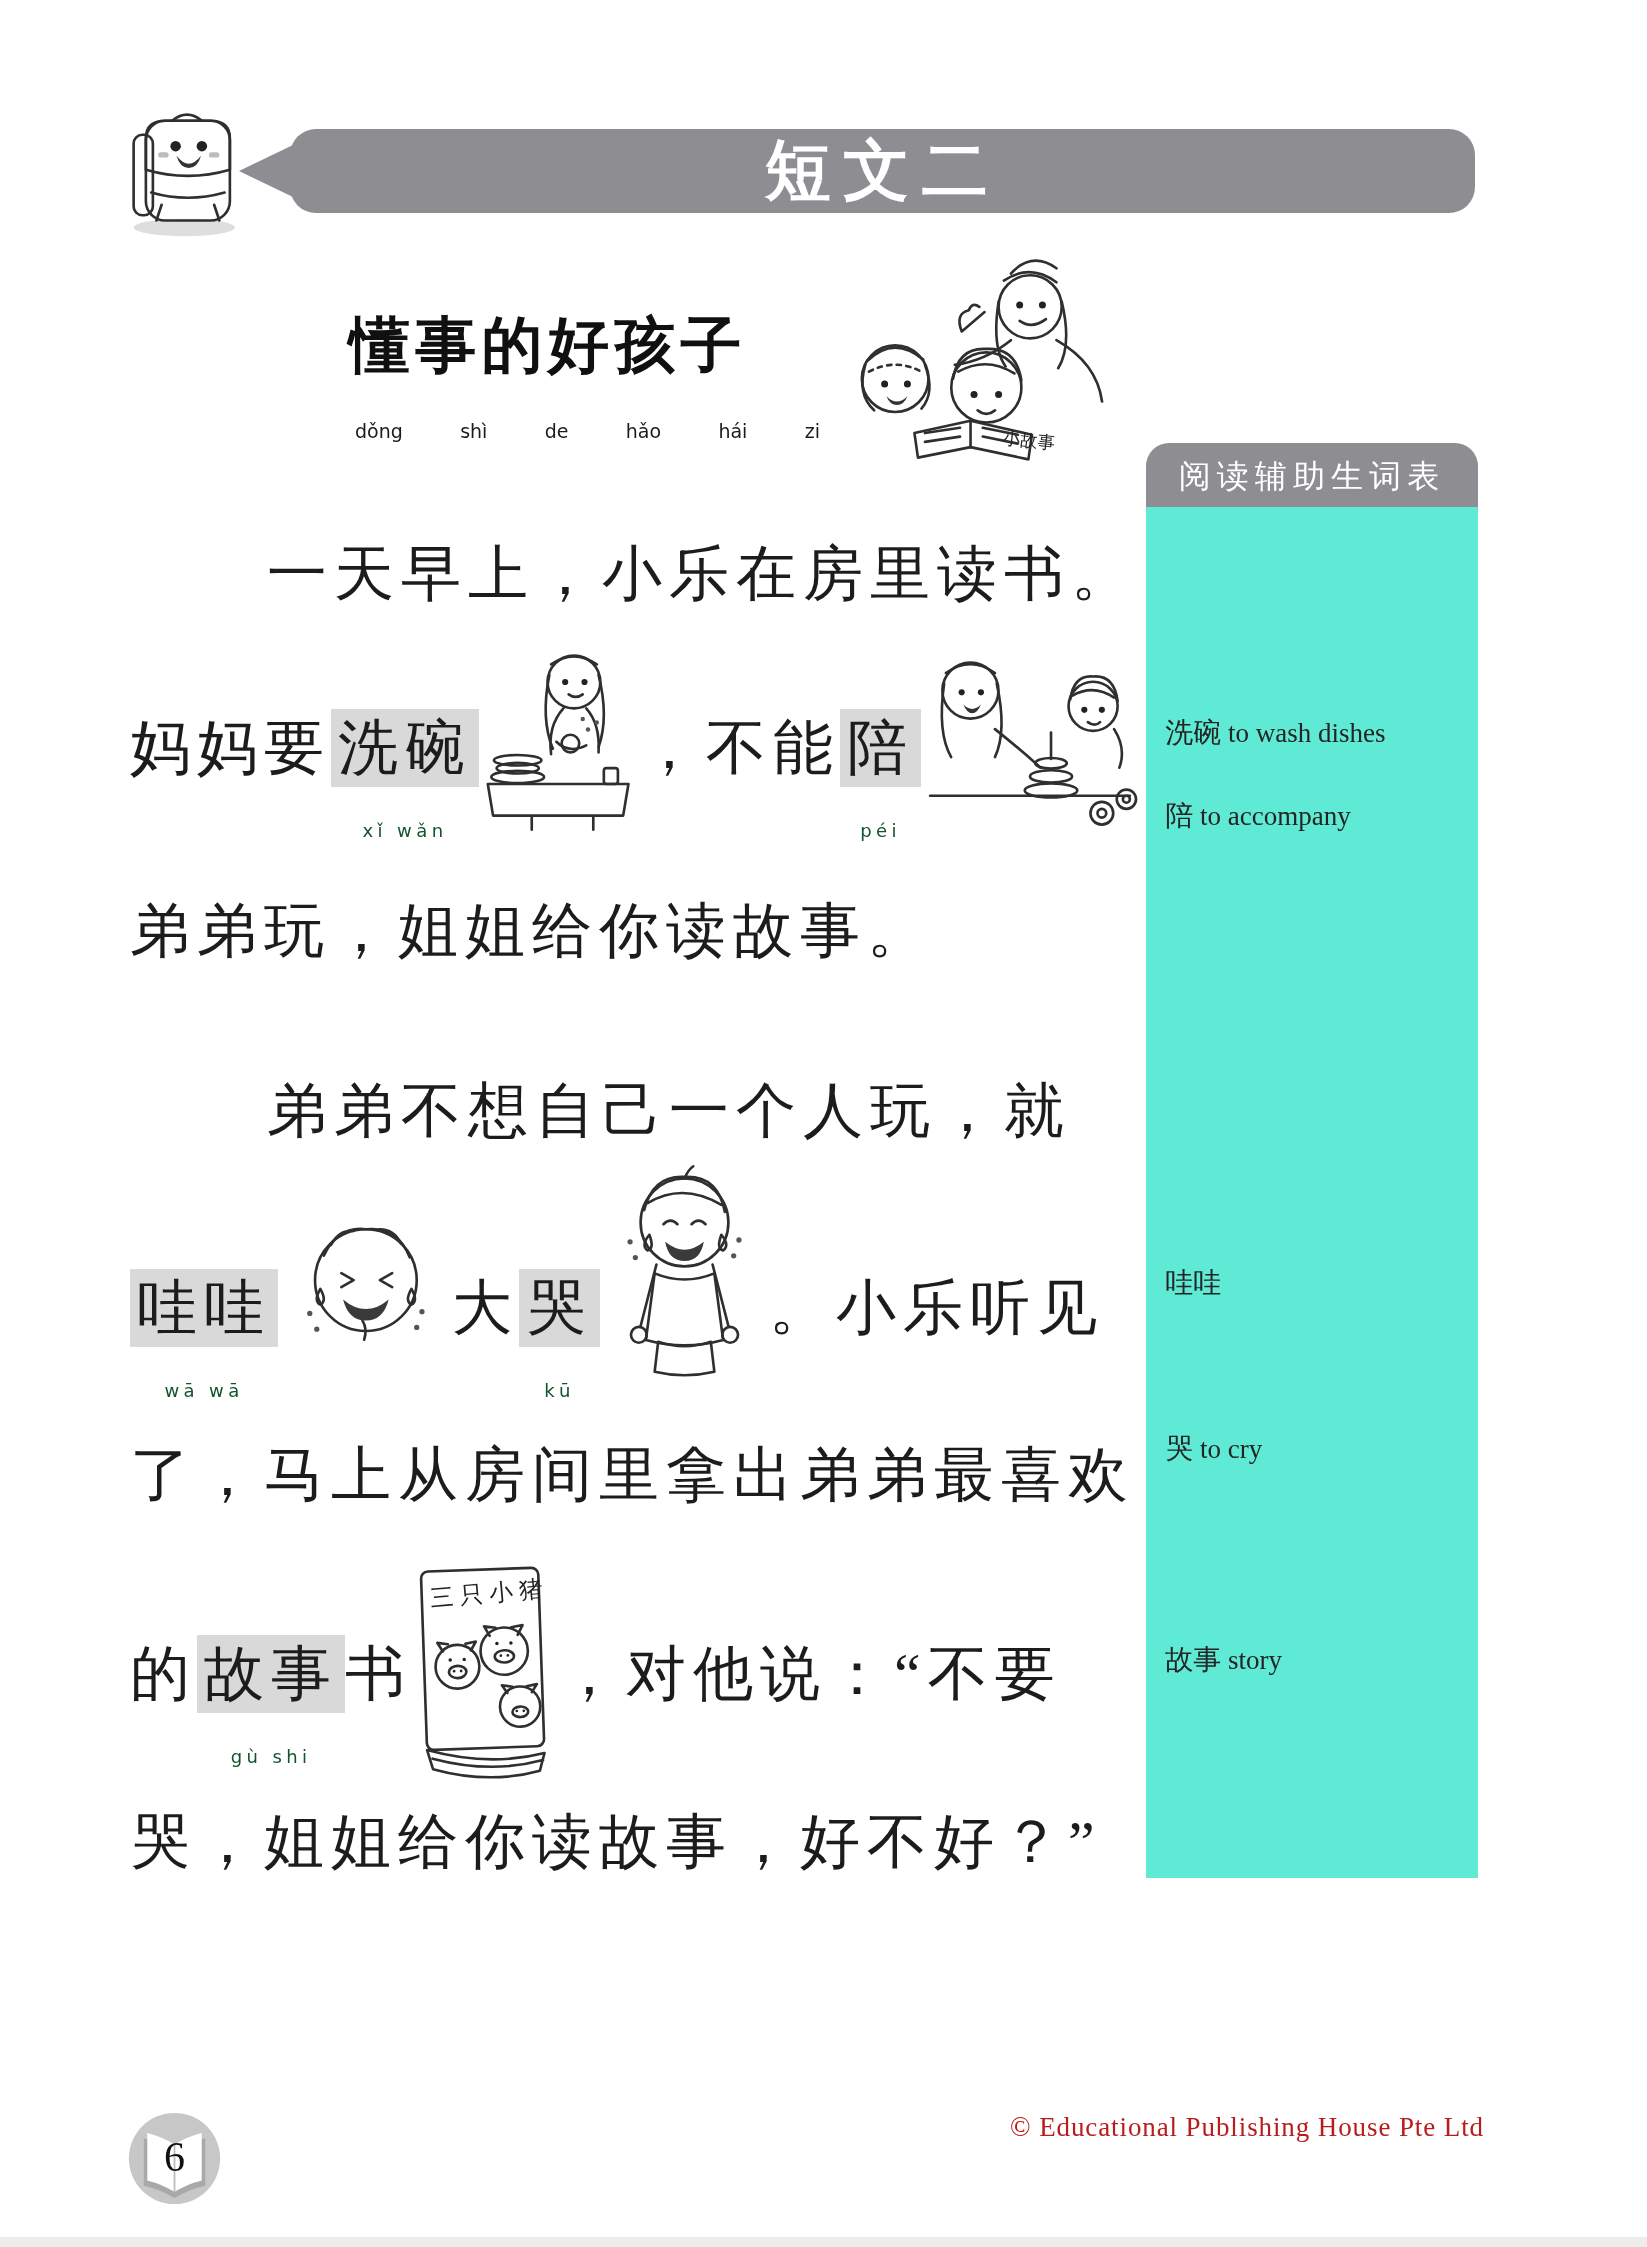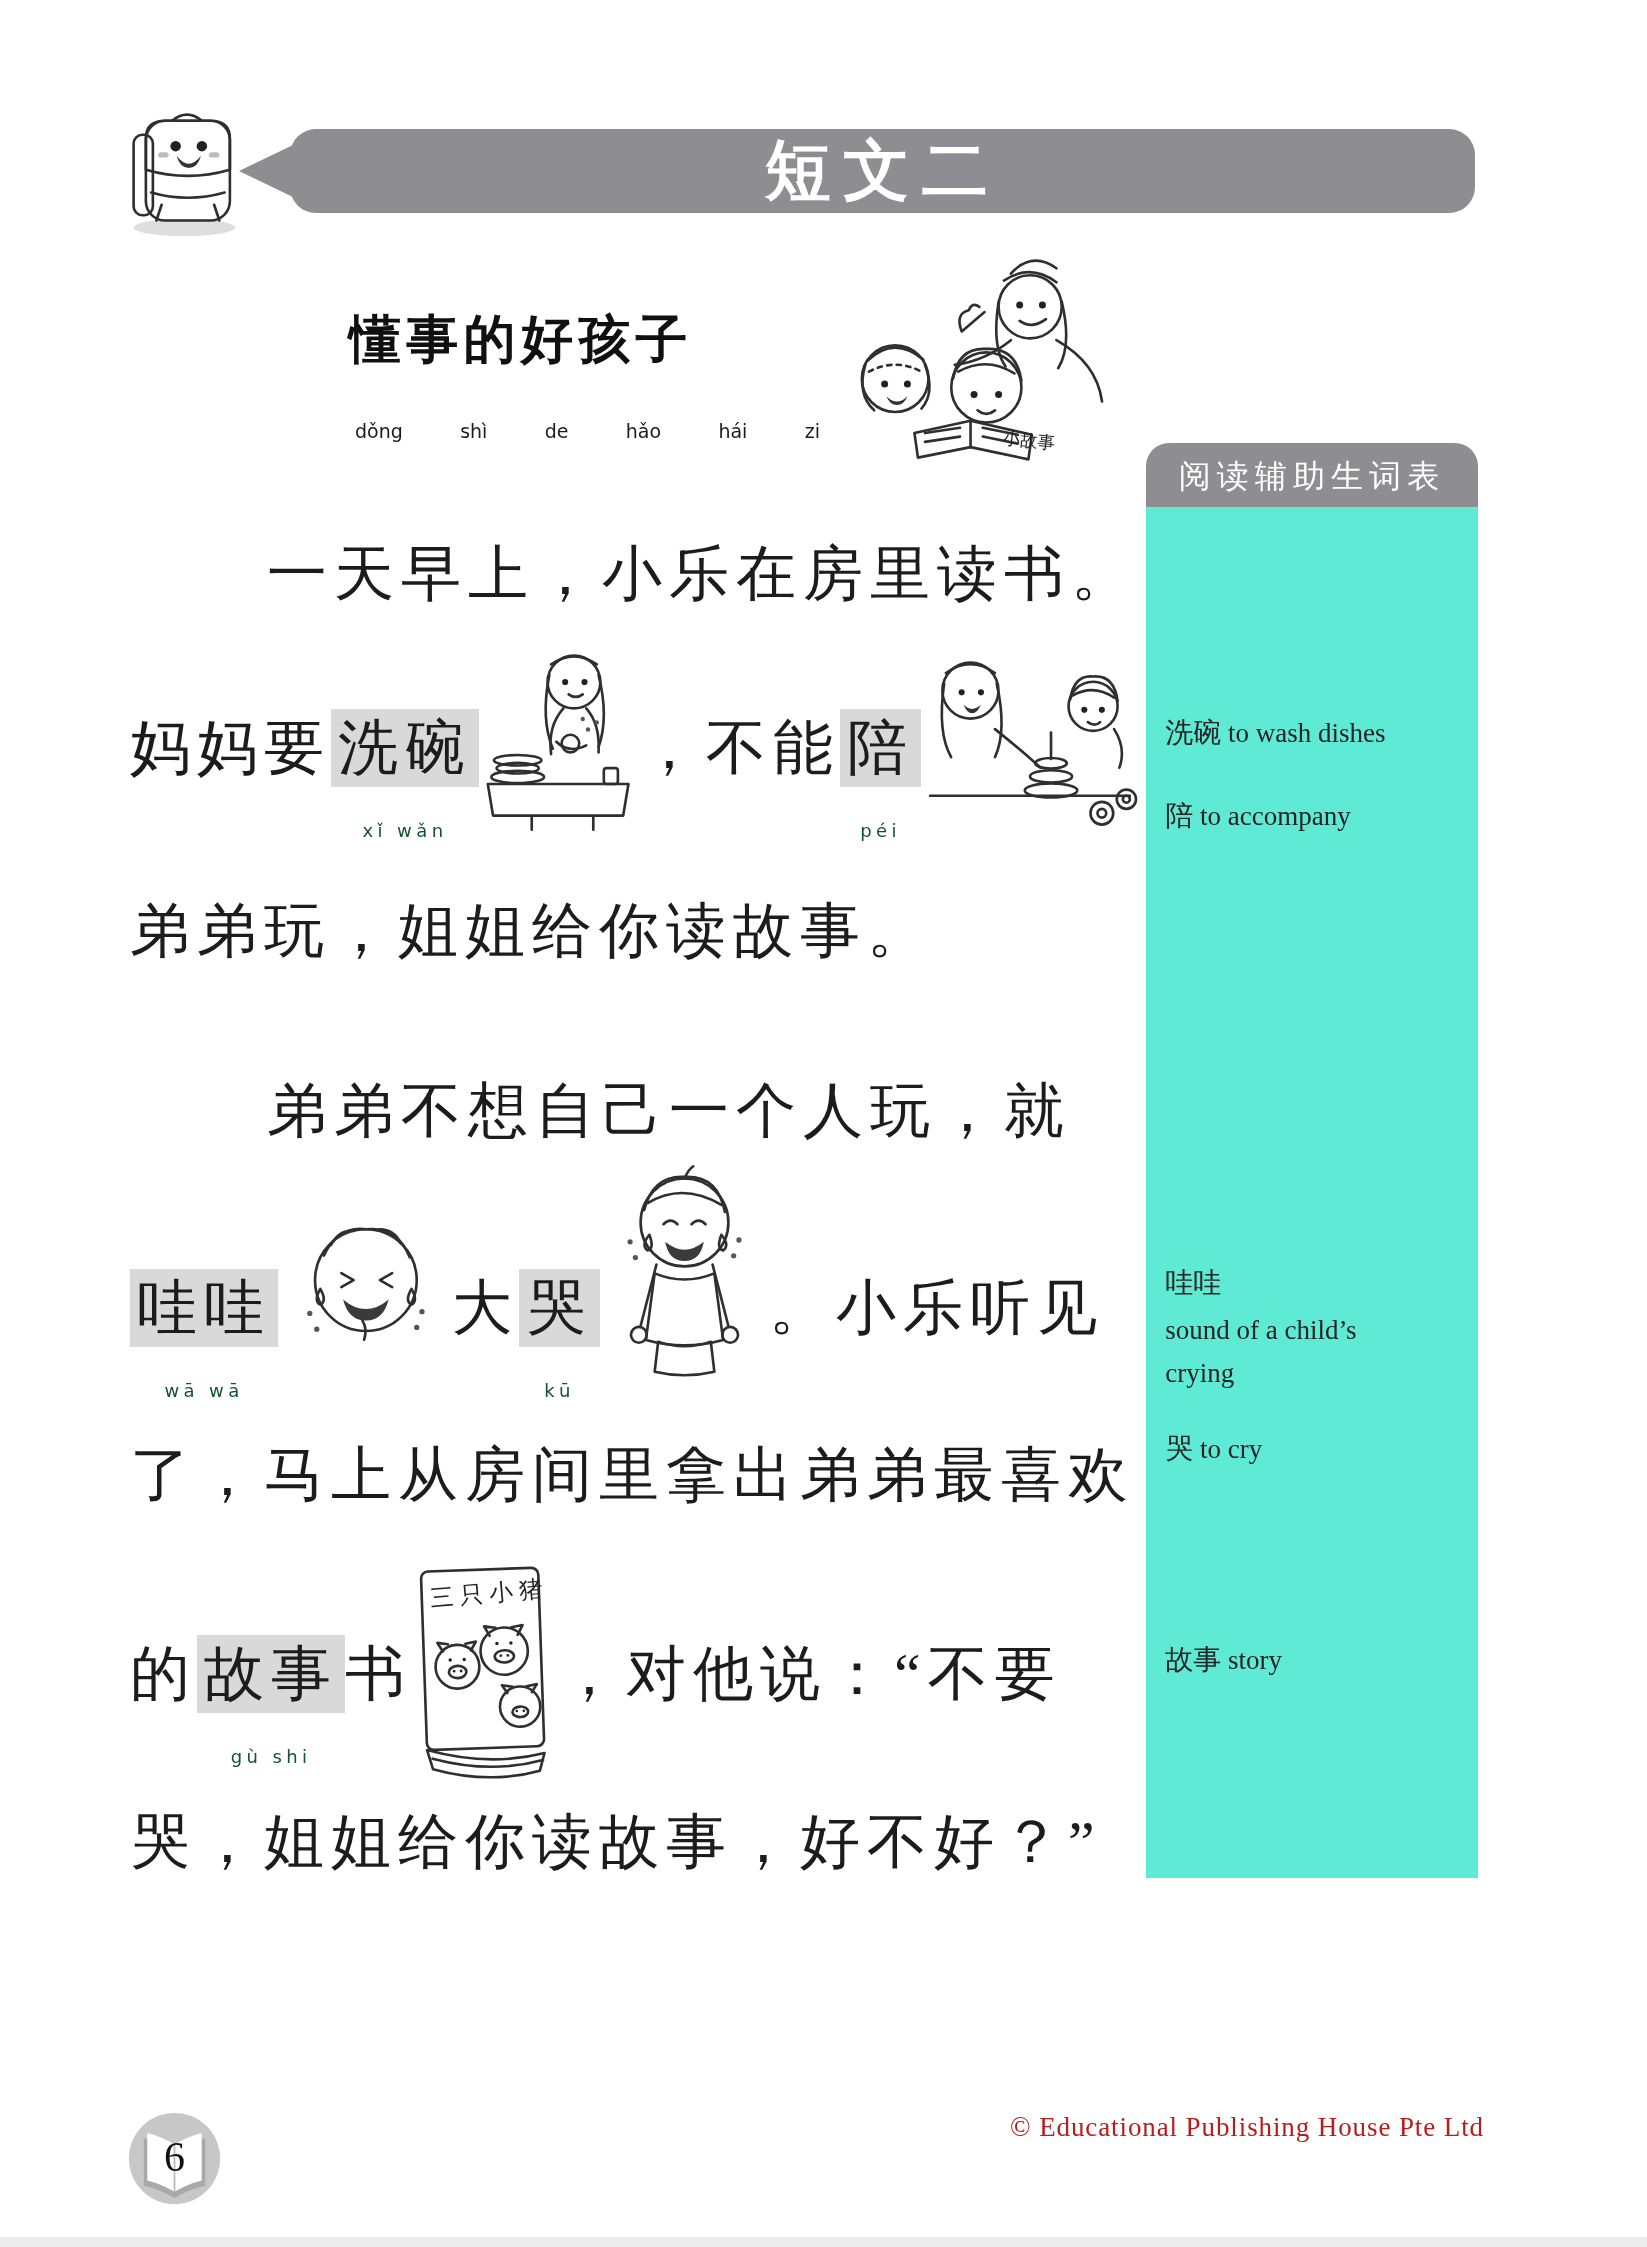--- a/index.html
+++ b/index.html
@@ -13,21 +13,21 @@
           background:#8e8e92;border-radius:26px;}
   .banner-tail{position:absolute;left:-51px;top:16px;width:0;height:0;
           border-top:26px solid transparent;border-bottom:26px solid transparent;
           border-right:54px solid #8e8e92;}
   .banner-text{position:absolute;left:0;top:0;width:100%;height:84px;line-height:84px;
           text-align:center;color:#ffffff;font-family:"DejaVu Sans",sans-serif;
           font-weight:bold;font-size:66px;letter-spacing:12.3px;}
 
   
   .title{position:absolute;left:349px;top:305px;font-family:"DejaVu Sans",sans-serif;
-         font-weight:bold;font-size:52px;letter-spacing:5.3px;color:#101010;white-space:nowrap;}
+         font-weight:bold;font-size:61px;letter-spacing:5.3px;color:#101010;white-space:nowrap;}
   .title-pinyin{position:absolute;left:355px;top:420px;width:465px;
          font-family:"DejaVu Sans",sans-serif;font-size:19px;color:#1b1b1b;
          display:flex;justify-content:space-between;}
   .title-illo{position:absolute;left:830px;top:256px;}
 
   
   .vocab-header{position:absolute;left:1146px;top:443px;width:332px;height:80px;
          background:#8e8e92;border-radius:23px 23px 0 0;color:#fff;text-align:center;
          line-height:67px;font-size:32px;letter-spacing:6.1px;font-family:"Liberation Sans",sans-serif;}
   .vocab-panel{position:absolute;left:1146px;top:507px;width:332px;height:1371px;background:#5eead4;}
@@ -132,21 +132,20 @@
       <text x="196" y="214" font-size="20" fill="#222" transform="rotate(6 196 214)" font-family="serif">小故事</text>
     </svg>
   </div>
 
   <div class="vocab-header">阅读辅助生词表</div>
   <div class="vocab-panel" id="vocab-list">
       <div class="vocab-entry ve0"><span class="v-term">洗碗</span> <span class="v-def">to wash dishes</span></div>
       <div class="vocab-entry ve1"><span class="v-term">陪</span> <span class="v-def">to accompany</span></div>
       <div class="vocab-entry ve2">
         <span class="v-term">哇哇</span> 
-        <span class="v-def">sound of a child’s crying</span>
       </div>
       <div class="vocab-entry ve3"><span class="v-term">哭</span> <span class="v-def">to cry</span></div>
       <div class="vocab-entry ve4"><span class="v-term">故事</span> <span class="v-def">story</span></div>
     </div>
 
   <div id="passage">
       <div class="pline l0"><span>一天早上，小乐在房里读书。</span></div>
       <div class="pline l1"><span>妈妈要</span><span class="hl-wrap"><span class="hl">洗碗</span><span class="pinyin">xǐ wǎn</span></span><span class="img-slot slot-wash"><svg width="160" height="198" viewBox="0 0 182 225">
     <circle cx="108" cy="42" r="30" class="ln"></circle>
     <path class="ln" d="M80,34 q-10,50 4,84 M136,34 q12,48 0,82 M82,22 q26,-18 52,0"></path>

